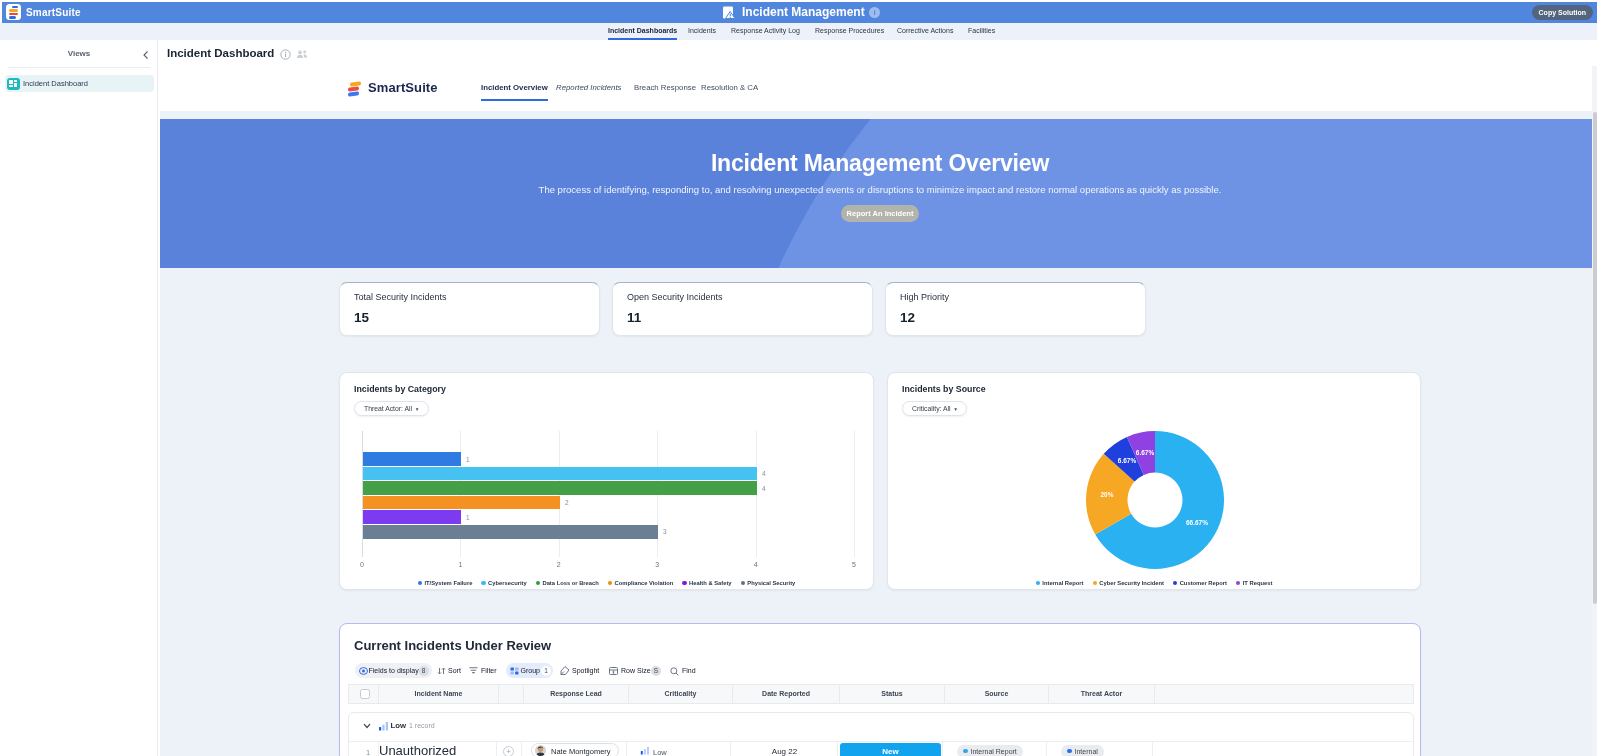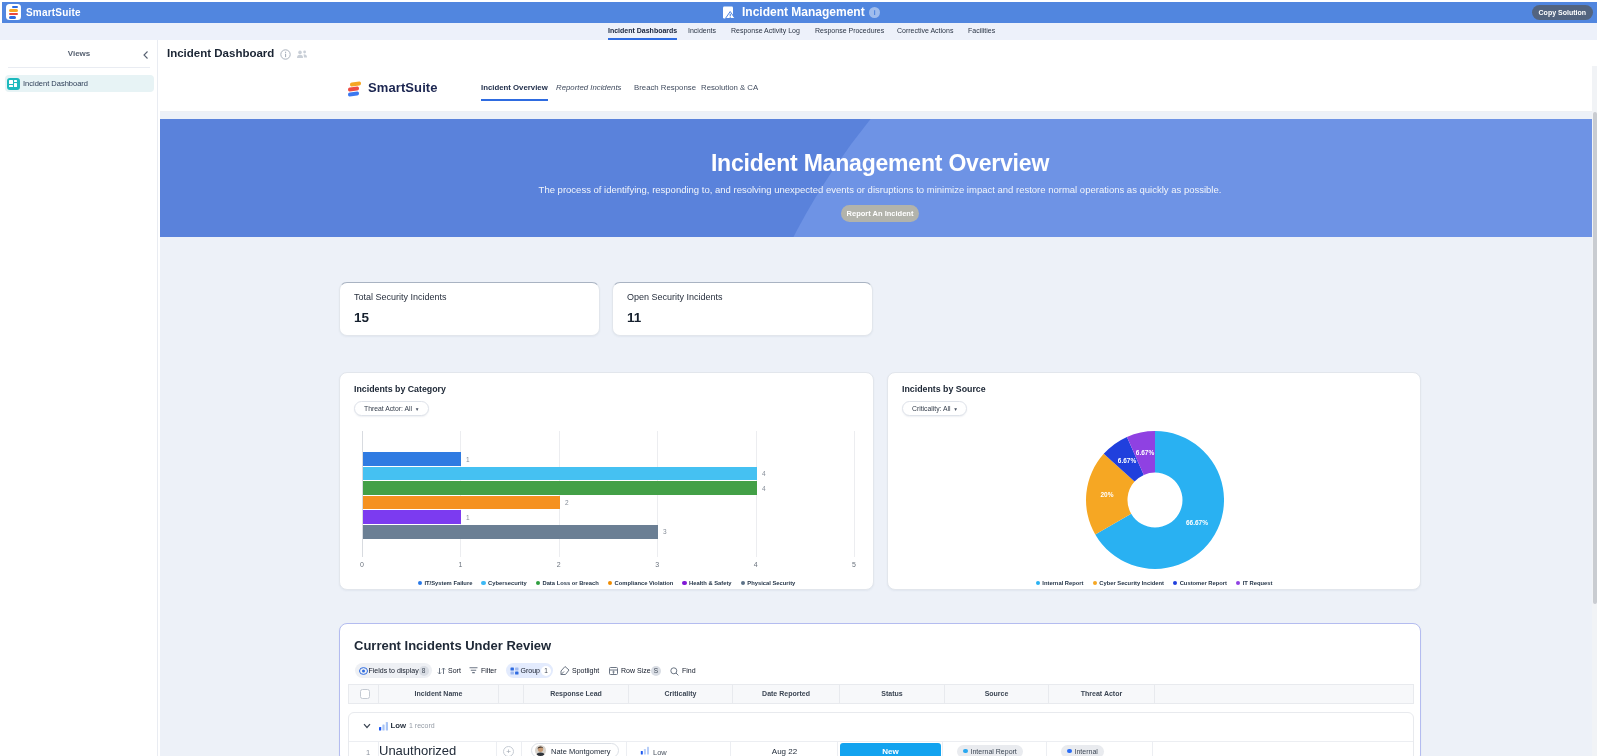--- a/index.html
+++ b/index.html
@@ -36,21 +36,21 @@
   
   #embed { left:2px; top:26px; width:1440px; height:690px; background:#edf1f8; }
   #embed-hd { left:0; top:0; width:1440px; height:46px; background:#fff; border-bottom:1px solid #eef0f4; }
   #e-logo { left:188px; top:16px; width:13px; height:14px; }
   #e-logo .b { position:absolute; height:3.6px; border-radius:1.8px; }
   #e-name { left:208px; top:14px; font-size:13px; font-weight:bold; color:#1b2550; letter-spacing:.1px; }
   .enav { position:absolute; top:17px; font-size:7.8px; color:#414c5f; }
   .enav.active { color:#1c2a47; font-weight:bold; border-bottom:2px solid #2e6be0; padding-bottom:7px; }
 
   
-  #hero { left:0; top:53px; width:1440px; height:118px; background:#5a82db; overflow:hidden; }
+  #hero { left:0; top:53px; width:1440px; height:149px; background:#5a82db; overflow:hidden; }
   #hero-light { position:absolute; left:555px; top:-260px; width:1400px; height:1400px; border-radius:50%; background:#6e93e5; }
   #hero h1 { position:absolute; left:0; top:31px; width:1440px; text-align:center; color:#fff; font-size:23px; letter-spacing:-.2px; }
   #hero p  { position:absolute; left:0; top:65px; width:1440px; text-align:center; color:#f2f5fb; font-size:9.5px; }
   #hero-btn { position:absolute; left:681px; top:86px; width:78px; height:17px; background:#b2b3ab; border-radius:8.5px; color:#fff; font-size:7.5px; font-weight:bold; text-align:center; line-height:17px; }
 
   
   .card { position:absolute; background:#fff; border:1px solid #e2e6ec; border-radius:8px; box-shadow:0 1px 2px rgba(40,60,100,.06); }
   .stat { width:261px; height:54px; top:216px; border-top-color:#a9b3c2; }
   .stat .lb { position:absolute; left:14px; top:9px; font-size:9px; color:#28303e; }
   .stat .vl { position:absolute; left:14px; top:27px; font-size:13.5px; font-weight:bold; color:#16202e; }
@@ -169,20 +169,24 @@
         <div id="hero-btn">Report An Incident</div>
       </div>
 
       <div class="card stat" style="left:179px;">
         <div class="lb">Total Security Incidents</div>
           <div class="vl">15</div>
       </div>
       <div class="card stat" style="left:452px;">
         <div class="lb">Open Security Incidents</div>
           <div class="vl">11</div>
+      </div>
+      <div class="card stat" style="left:725px;">
+        <div class="lb">High Priority</div>
+          <div class="vl">12</div>
       </div>
 
       <div class="card" id="chartA">
         <div class="ch-title">Incidents by Category</div>
         <div class="filter-pill">Threat Actor: All &nbsp;<span class="car">▾</span></div>
         <div id="plot">
           <div class="gline" style="left:98.4px;"></div>
           <div class="gline" style="left:196.8px;"></div>
           <div class="gline" style="left:295.2px;"></div>
           <div class="gline" style="left:393.6px;"></div>

